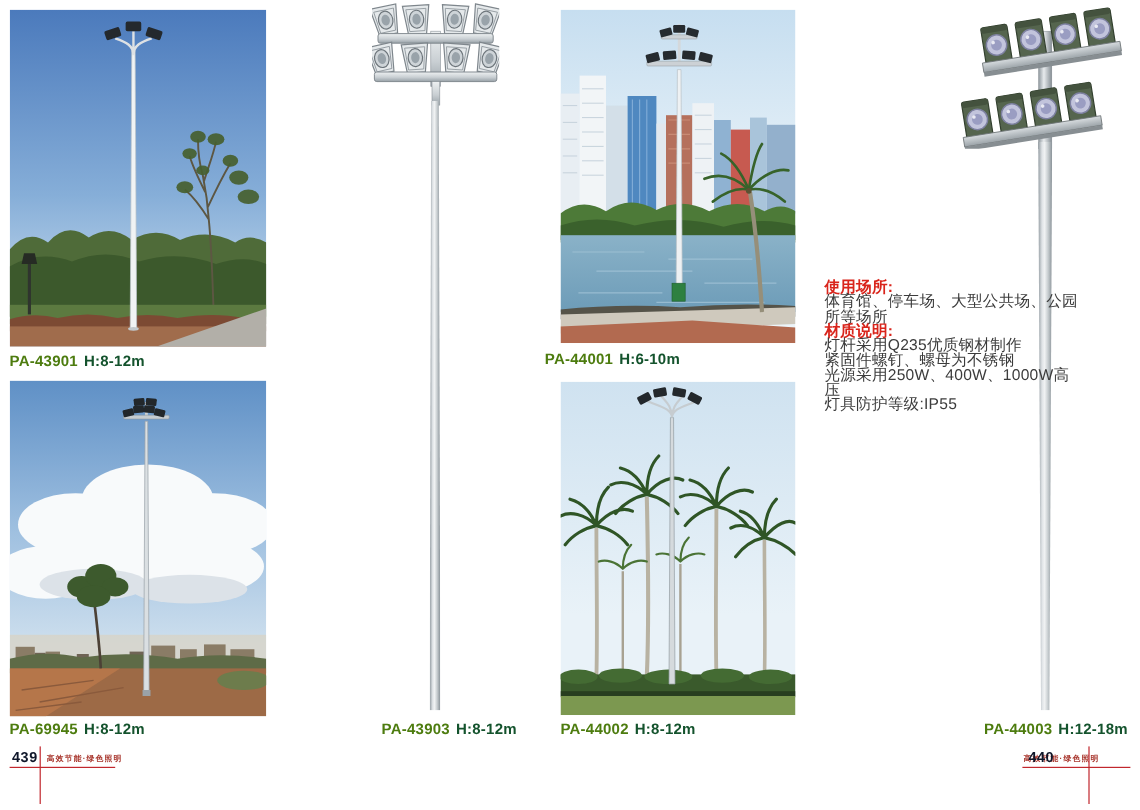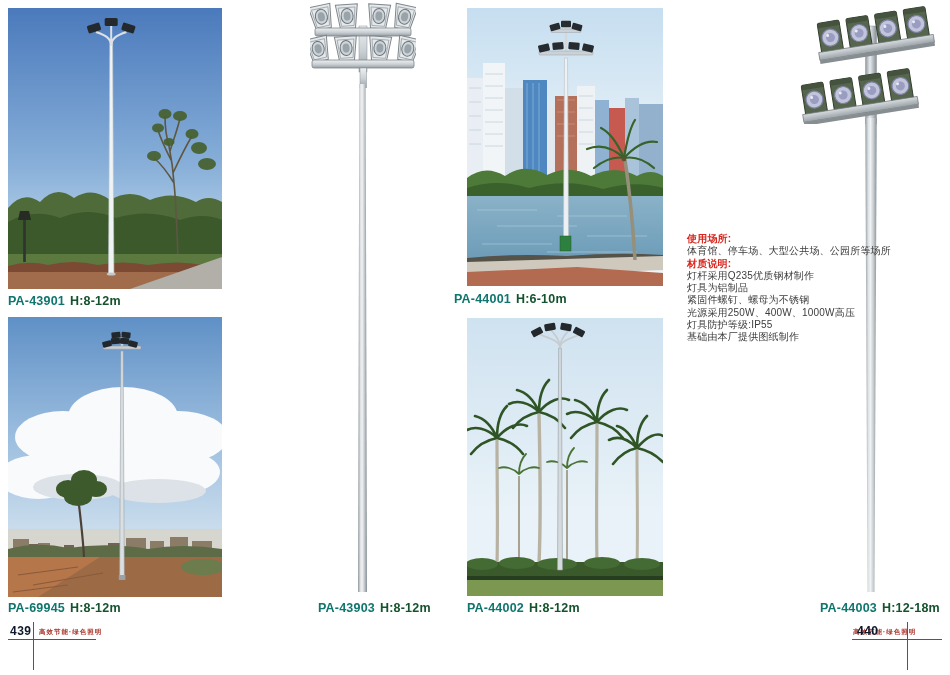--- a/index.html
+++ b/index.html
@@ -6,23 +6,23 @@
   html,body{background:#ffffff}
   #page{position:relative;width:950px;height:675px;background:#ffffff;overflow:hidden;
         font-family:"Liberation Sans","DejaVu Sans",sans-serif}
   .photo{position:absolute;overflow:hidden}
   .photo svg{display:block}
   .headpiece{position:absolute}
   .pole{position:absolute;background:linear-gradient(90deg,#8f989e 0%,#dfe3e6 28%,#f0f2f3 46%,#c6cccf 70%,#858e94 100%)}
   #pole-43903{left:358px;top:84px;width:9px;height:508px;clip-path:polygon(15% 0,85% 0,100% 100%,0 100%)}
   #pole-44003{left:865px;top:118px;width:12px;height:474px;clip-path:polygon(2% 0,98% 0,79% 100%,21% 100%)}
   .plabel{position:absolute;font-size:12.5px;font-weight:bold;white-space:nowrap;letter-spacing:.2px}
-  .plabel .code{color:#0f766e}
+  .plabel .code{color:#4d7c0f}
   .plabel .hh{color:#14532d;margin-left:5px}
-  .desc{position:absolute;left:687px;top:233px;width:216px;font-size:10px;line-height:12.3px;
+  .desc{position:absolute;left:687px;top:233px;width:216px;font-size:13px;line-height:12.3px;
         color:#3c3c3c;letter-spacing:.2px}
   .desc .d-head{color:#d9251c;font-weight:bold}
   .redline{position:absolute;background:#c1272d}
   .pagenum{position:absolute;font-size:12px;font-weight:bold;color:#0f172a;letter-spacing:.5px}
   .slogan{position:absolute;font-size:6.5px;font-weight:bold;color:#a8352c;letter-spacing:1px;white-space:nowrap}
 </style>
 </head>
 <body>
 
 <div id="page">
@@ -384,25 +384,23 @@
   </div>
   <div class="plabel" style="left:820px;top:601px">
     <span class="code">PA-44003</span><span class="hh">H:12-18m</span>
   </div>
 
   <div class="desc">
     <div class="d-head">使用场所:</div>
     <div class="d-line">体育馆、停车场、大型公共场、公园所等场所</div>
     <div class="d-head">材质说明:</div>
     <div class="d-line">灯杆采用Q235优质钢材制作</div>
-    <div class="d-line">灯具为铝制品</div>
     <div class="d-line">紧固件螺钉、螺母为不锈钢</div>
     <div class="d-line">光源采用250W、400W、1000W高压</div>
     <div class="d-line">灯具防护等级:IP55</div>
-    <div class="d-line">基础由本厂提供图纸制作</div>
   </div>
 
   <div class="pagenum" style="left:10px;top:624px">439</div>
   <div class="redline" style="left:33px;top:622px;width:1.2px;height:48px"></div>
   <div class="slogan" style="left:39px;top:628px">高效节能·绿色照明</div>
   <div class="redline" style="left:8px;top:639px;width:88px;height:1.2px"></div>
 
   <div class="slogan" style="left:853px;top:628px">高效节能·绿色照明</div>
   <div class="redline" style="left:907px;top:622px;width:1.2px;height:48px"></div>
   <div class="pagenum" style="left:857px;top:624px">440</div>

